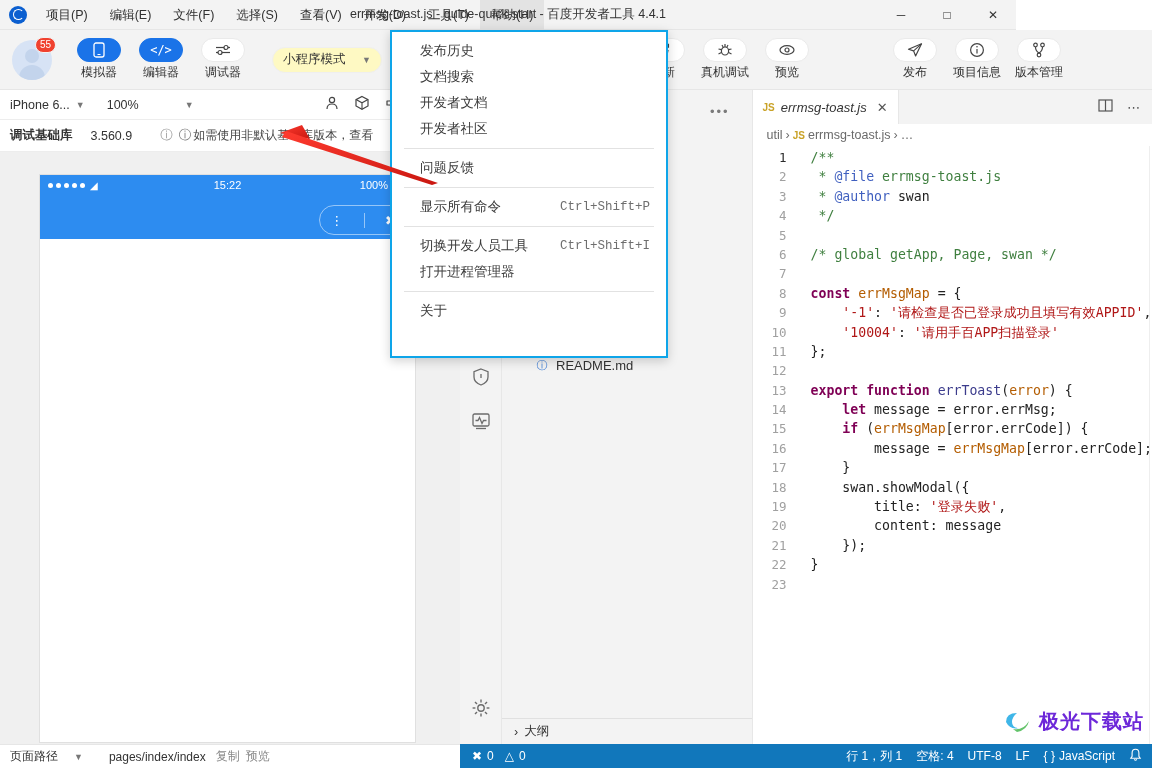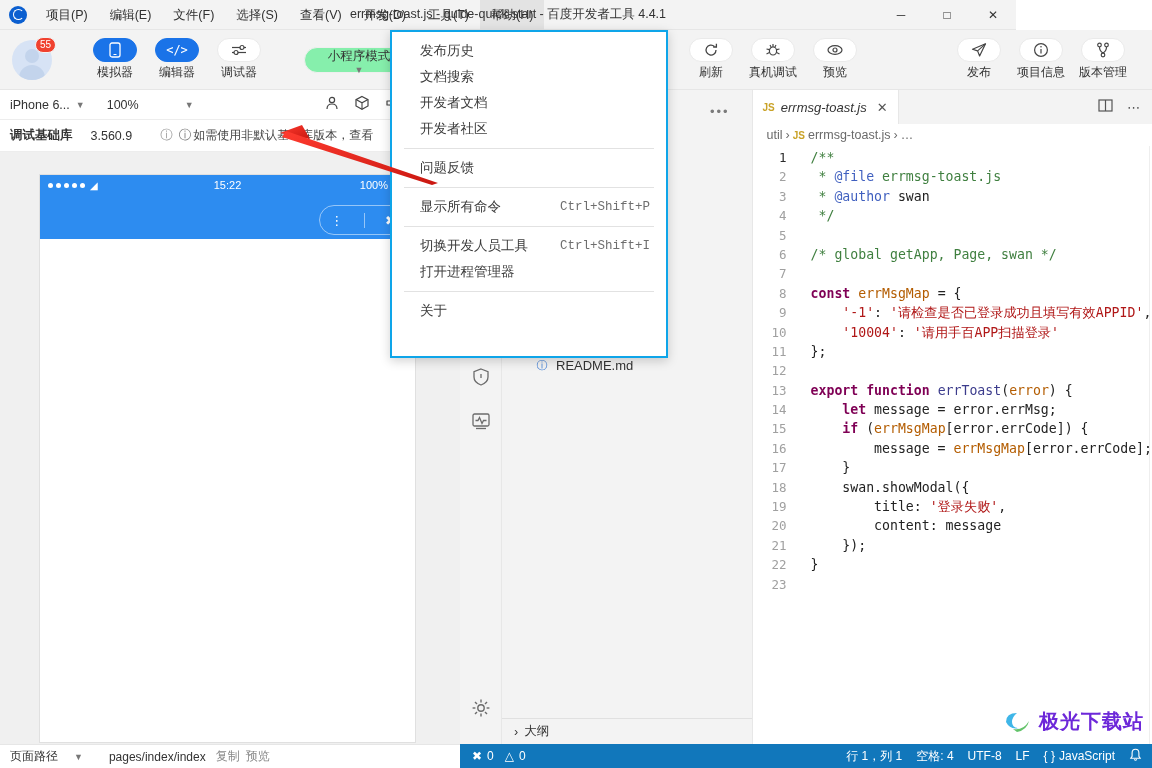--- a/index.html
+++ b/index.html
@@ -39,21 +39,21 @@
   .win-ctrls { position: absolute; right: 0; top: 0; display: flex; height: 30px; }
   .win-btn {
     width: 46px; height: 30px; display: flex; align-items: center;
     justify-content: center; font-size: 12px; color: #333;
   }
 
   
   .toolbar {
     position: absolute; left: 0; top: 30px; width: 1152px; height: 60px;
     background: #f3f3f3; border-bottom: 1px solid #e6e6e6;
-    display: flex; align-items: center; gap: 16px;
+    display: flex; align-items: center;
   }
   .avatar-wrap { position: relative; margin-left: 12px; width: 40px; height: 40px; }
   .avatar {
     width: 40px; height: 40px; border-radius: 50%;
     background: #d7e3f5; overflow: hidden; position: relative;
   }
   .avatar::before {
     content: ""; position: absolute; left: 13px; top: 9px;
     width: 14px; height: 14px; border-radius: 50%; background: #c3d4ec;
   }
@@ -73,25 +73,24 @@
     gap: 2px; cursor: default;
   }
   .tb-pill {
     width: 44px; height: 24px; border-radius: 12px; background: #fff;
     display: flex; align-items: center; justify-content: center;
     border: 1px solid #eaeaea;
   }
   .tb-pill.blue { background: #1a73e8; border-color: #1a73e8; }
   .tb-label { font-size: 12px; color: #333; white-space: nowrap; }
   .mode-select {
-    margin-left: 18px; width: 110px; height: 26px; background: #86efac;
+    margin-left: 18px; width: 110px; height: 26px; background: #fef9c3;
     border-radius: 13px; display: flex; align-items: center;
     padding: 0 10px; font-size: 12.5px; color: #333; justify-content: space-between;
     border: 1px solid #efefef;
-    flex-direction: column;
   }
 
   
   .simbar {
     position: absolute; left: 0; top: 90px; width: 460px; height: 30px;
     background: #fff; border-bottom: 1px solid #ededed;
     display: flex; align-items: center;
   }
   .sb-select {
     display: flex; align-items: center; gap: 6px; font-size: 12.5px;

